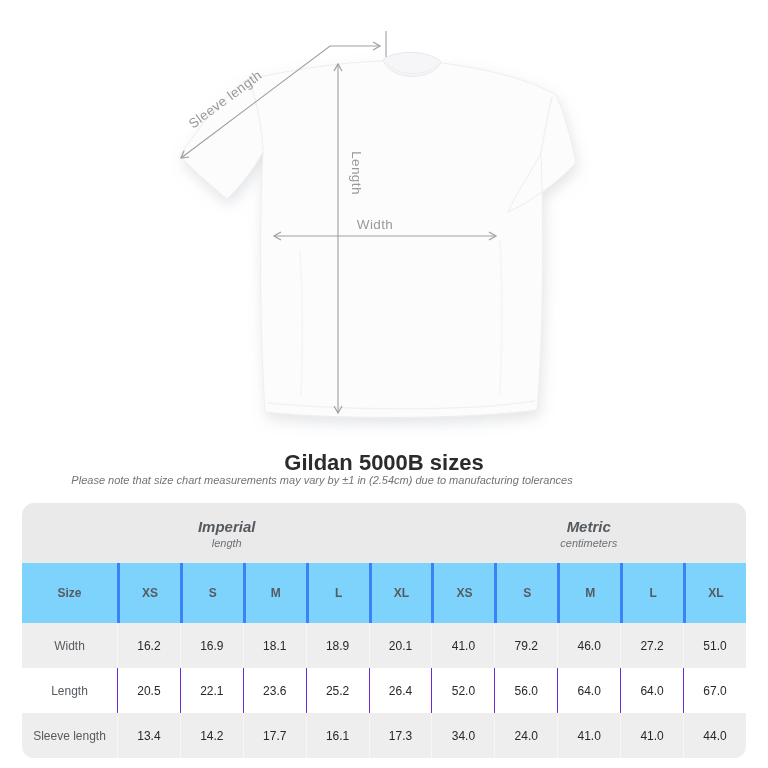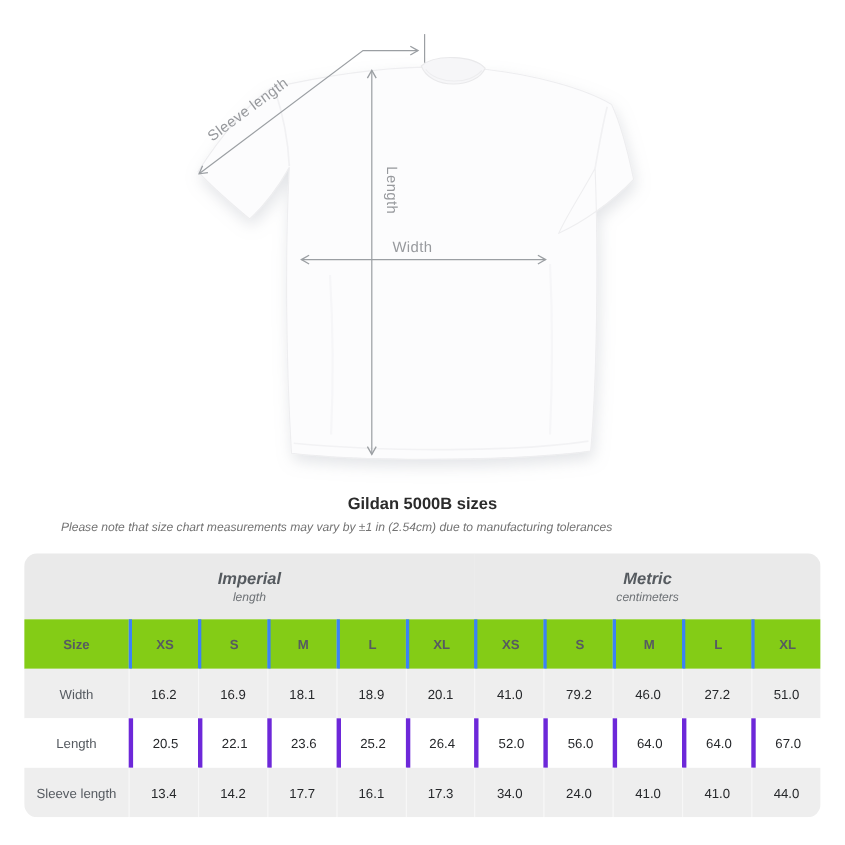--- a/index.html
+++ b/index.html
@@ -17,24 +17,24 @@
     fill: #97999d;
     font-family: "Liberation Sans", sans-serif;
     font-size: 13.5px;
     letter-spacing: 0.4px;
   }
 
   
   .title {
     position: absolute; top: 450px; left: 0; width: 768px;
     text-align: center;
-    font-size: 15px; font-weight: bold; color: #2b2b2b;
+    font-size: 22px; font-weight: bold; color: #2b2b2b;
   }
   .subtitle {
-    position: absolute; top: 474px; left: 0; width: 612px;
+    position: absolute; top: 474px; left: 16px; width: 612px;
     text-align: center;
     font-size: 11px; font-style: italic; color: #737373;
   }
 
   
   .table-wrap {
     position: absolute; top: 503px; left: 22px;
     width: 724px; border-radius: 12px; overflow: hidden;
   }
   table.size-chart {
@@ -42,29 +42,29 @@
     table-layout: fixed;
   }
   .size-chart th, .size-chart td {
     padding: 0; text-align: center; vertical-align: middle;
     font-size: 12px; font-weight: normal;
   }
   tr.group-row th { background: #eaeaea; height: 60px; margin-left: 37px; }
   .g-label { font-size: 15px; font-weight: bold; font-style: italic; color: #555a5f; line-height: 19px; }
   .g-sub   { font-size: 11px; font-style: italic; color: #6d7175; line-height: 14px; }
 
-  tr.size-row th { background: #84cc16; height: 45px; color: #565b61; font-weight: bold; }
+  tr.size-row th { background: #7dd3fc; height: 60px; color: #565b61; font-weight: bold; }
   tr.size-row th + th { border-left: 3px solid #3b82f6; }
 
   tbody th { font-weight: bold; color: #565b61; }
   tbody td { color: #26282b; }
   tbody tr { height: 45px; }
   tbody tr.plain { background: #ffffff; }
   tbody tr.alt   { background: #eeeeee; }
-  tbody tr.plain th + td, tbody tr.plain td + td { border-left: 4px solid #6d28d9; }
+  tbody tr.plain th + td, tbody tr.plain td + td { border-left: 1px solid #6d28d9; }
   tbody tr.alt   th + td, tbody tr.alt   td + td { border-left: 1px solid #f7f7f7; }
 </style>
 </head>
 <body>
 
 <div class="canvas">
 
   <svg class="diagram" width="768" height="450" viewBox="0 0 768 450">
     <defs>
       <filter id="shirtShadow" x="-20%" y="-20%" width="140%" height="140%">

